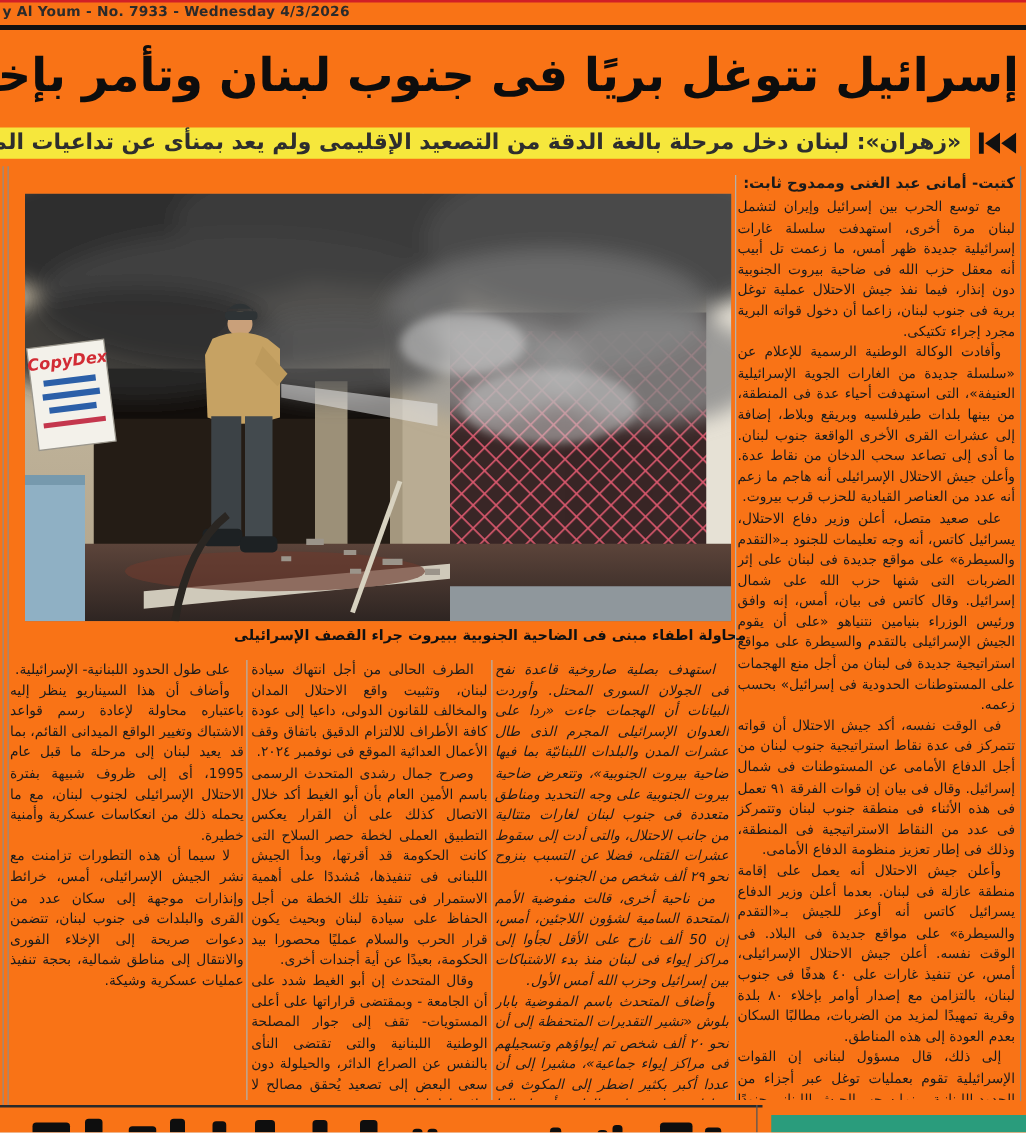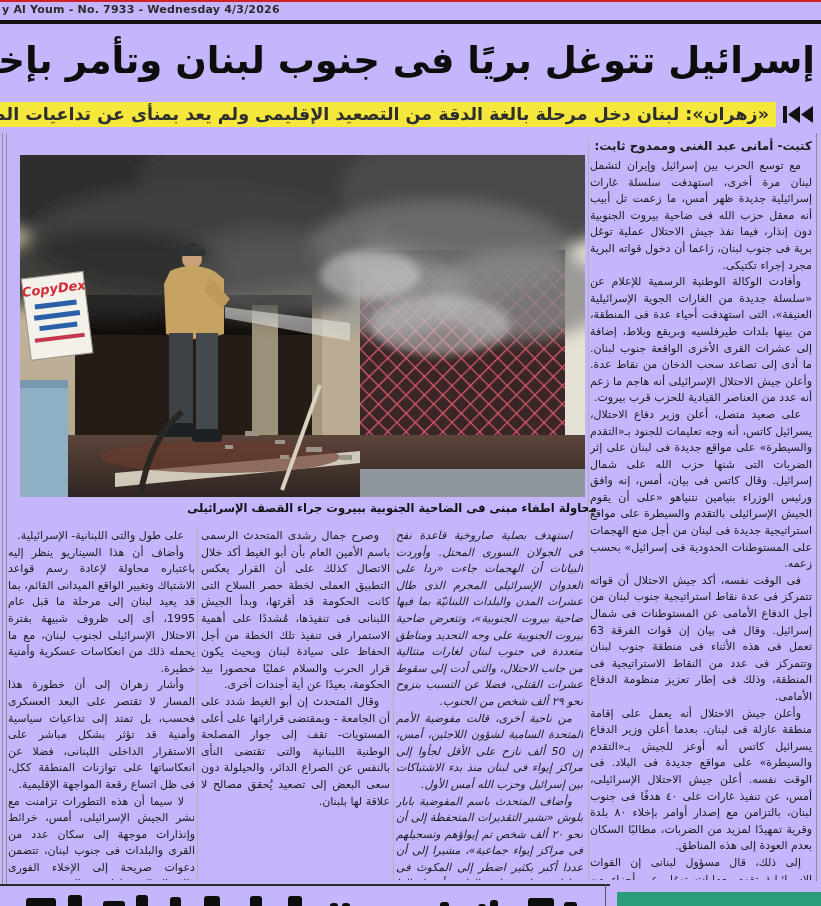--- a/index.html
+++ b/index.html
@@ -1,16 +1,16 @@
 <!DOCTYPE html>
 <html lang="ar"><head>
 <meta charset="utf-8">
 <style>
   html,body{margin:0;padding:0;background:#e8e8e4;}
-  .page{position:relative;width:821px;height:906px;background:#c4b5fd;overflow:hidden;
+  .page{position:relative;width:821px;height:906px;background:#f97316;overflow:hidden;
         font-family:"DejaVu Sans",sans-serif;color:#1b1b1b;}
   .topline{position:absolute;top:0;left:0;width:821px;height:2px;background:#d12026;}
   .masthead{position:absolute;top:3px;left:2px;font-size:11px;font-weight:bold;color:#2b2b2b;
             direction:ltr;letter-spacing:.2px;}
   .thickrule{position:absolute;top:20px;left:0;width:821px;height:4px;background:#111;}
   .headline{position:absolute;top:36px;right:6px;left:6px;direction:rtl;text-align:right;
             font-size:37px;font-weight:bold;color:#0d0d0d;white-space:nowrap;line-height:1.35;}
   .subhead-row{position:absolute;top:102px;right:8px;left:8px;direction:rtl;display:flex;
                align-items:center;gap:7px;}
   .subhead-text{background:#f6e73c;color:#2e2e2e;font-weight:bold;font-size:17.5px;
@@ -62,21 +62,21 @@
     </svg>
     <span class="subhead-text">«زهران»: لبنان دخل مرحلة بالغة الدقة من التصعيد الإقليمى ولم يعد بمنأى عن تداعيات المواجهة</span>
   </div>
 
   <div class="byline">كتبت- أمانى عبد الغنى وممدوح ثابت:</div>
 
   <div class="colmain">
       <p class="para">مع توسع الحرب بين إسرائيل وإيران لتشمل لبنان مرة أخرى، استهدفت سلسلة غارات إسرائيلية جديدة ظهر أمس، ما زعمت تل أبيب أنه معقل حزب الله فى ضاحية بيروت الجنوبية دون إنذار، فيما نفذ جيش الاحتلال عملية توغل برية فى جنوب لبنان، زاعما أن دخول قواته البرية مجرد إجراء تكتيكى.</p>
       <p class="para">وأفادت الوكالة الوطنية الرسمية للإعلام عن «سلسلة جديدة من الغارات الجوية الإسرائيلية العنيفة»، التى استهدفت أحياء عدة فى المنطقة، من بينها بلدات طيرفلسيه وبريقع وبلاط، إضافة إلى عشرات القرى الأخرى الواقعة جنوب لبنان. ما أدى إلى تصاعد سحب الدخان من نقاط عدة. وأعلن جيش الاحتلال الإسرائيلى أنه هاجم ما زعم أنه عدد من العناصر القيادية للحزب قرب بيروت.</p>
       <p class="para">على صعيد متصل، أعلن وزير دفاع الاحتلال، يسرائيل كاتس، أنه وجه تعليمات للجنود بـ«التقدم والسيطرة» على مواقع جديدة فى لبنان على إثر الضربات التى شنها حزب الله على شمال إسرائيل. وقال كاتس فى بيان، أمس، إنه وافق ورئيس الوزراء بنيامين نتنياهو «على أن يقوم الجيش الإسرائيلى بالتقدم والسيطرة على مواقع استراتيجية جديدة فى لبنان من أجل منع الهجمات على المستوطنات الحدودية فى إسرائيل» بحسب زعمه.</p>
-      <p class="para">فى الوقت نفسه، أكد جيش الاحتلال أن قواته تتمركز فى عدة نقاط استراتيجية جنوب لبنان من أجل الدفاع الأمامى عن المستوطنات فى شمال إسرائيل. وقال فى بيان إن قوات الفرقة 63 تعمل فى هذه الأثناء فى منطقة جنوب لبنان وتتمركز فى عدد من النقاط الاستراتيجية فى المنطقة، وذلك فى إطار تعزيز منظومة الدفاع الأمامى.</p>
+      <p class="para">فى الوقت نفسه، أكد جيش الاحتلال أن قواته تتمركز فى عدة نقاط استراتيجية جنوب لبنان من أجل الدفاع الأمامى عن المستوطنات فى شمال إسرائيل. وقال فى بيان إن قوات الفرقة ٩١ تعمل فى هذه الأثناء فى منطقة جنوب لبنان وتتمركز فى عدد من النقاط الاستراتيجية فى المنطقة، وذلك فى إطار تعزيز منظومة الدفاع الأمامى.</p>
       <p class="para">وأعلن جيش الاحتلال أنه يعمل على إقامة منطقة عازلة فى لبنان. بعدما أعلن وزير الدفاع يسرائيل كاتس أنه أوعز للجيش بـ«التقدم والسيطرة» على مواقع جديدة فى البلاد. فى الوقت نفسه. أعلن جيش الاحتلال الإسرائيلى، أمس، عن تنفيذ غارات على ٤٠ هدفًا فى جنوب لبنان، بالتزامن مع إصدار أوامر بإخلاء ٨٠ بلدة وقرية تمهيدًا لمزيد من الضربات، مطالبًا السكان بعدم العودة إلى هذه المناطق.</p>
       <p class="para">إلى ذلك، قال مسؤول لبنانى إن القوات الإسرائيلية تقوم بعمليات توغل عبر أجزاء من الحدود اللبنانية، بينما سحب الجيش اللبنانى جنودًا من عدد من النقاط العسكرية الحدودية المستحدثة فى جنوب البلاد، على ضوء «التصعيد الإسرائيلى»، حسبما كشف مصدر عسكرى لوكالة أنباء «فرانس برس»، موضحا أن الجيش «نفذ إعادة تموضع لقواته فى عدد من النقاط المستحدثة فى جنوب لبنان فى ظل التصعيد الإسرائيلى»، حيث تمت إعادة العناصر الذين يبلغ عددهم إجمالًا ٨ إلى ٩ عناصر فى كل نقطة إلى مراكز وحداتهم «بسبب الخطر على سلامتهم».</p>
     </div>
 
   <svg class="photo" viewBox="0 0 565 342" preserveAspectRatio="none">
     <defs>
       <filter id="blur8" x="-20%" y="-20%" width="140%" height="140%">
           <feGaussianBlur stdDeviation="8"></feGaussianBlur>
         </filter>
       <filter id="blur4" x="-20%" y="-20%" width="140%" height="140%">
@@ -174,27 +174,27 @@
   </svg>
 
   <div class="caption">محاولة اطفاء مبنى فى الضاحية الجنوبية ببيروت جراء القصف الإسرائيلى</div>
 
   <div class="bcol bcol-a">
       <p class="para">استهدف بصلية صاروخية قاعدة نفح فى الجولان السورى المحتل. وأوردت البيانات أن الهجمات جاءت «ردا على العدوان الإسرائيلى المجرم الذى طال عشرات المدن والبلدات اللبنانيّة بما فيها ضاحية بيروت الجنوبية»، وتتعرض ضاحية بيروت الجنوبية على وجه التحديد ومناطق متعددة فى جنوب لبنان لغارات متتالية من جانب الاحتلال، والتى أدت إلى سقوط عشرات القتلى، فضلا عن التسبب بنزوح نحو ٢٩ ألف شخص من الجنوب.</p>
       <p class="para">من ناحية أخرى، قالت مفوضية الأمم المتحدة السامية لشؤون اللاجئين، أمس، إن 50 ألف نازح على الأقل لجأوا إلى مراكز إيواء فى لبنان منذ بدء الاشتباكات بين إسرائيل وحزب الله أمس الأول.</p>
       <p class="para">وأضاف المتحدث باسم المفوضية بابار بلوش «تشير التقديرات المتحفظة إلى أن نحو ٢٠ ألف شخص تم إيواؤهم وتسجيلهم فى مراكز إيواء جماعية»، مشيرا إلى أن عددا أكبر بكثير اضطر إلى المكوث فى سياراتهم على جوانب الطرق أو ما زالوا عالقين فى زحام المرور.</p>
     </div>
   <div class="bcol bcol-b">
+      <p class="para">الطرف الحالى من أجل انتهاك سيادة لبنان، وتثبيت واقع الاحتلال المدان والمخالف للقانون الدولى، داعيا إلى عودة كافة الأطراف للالتزام الدقيق باتفاق وقف الأعمال العدائية الموقع فى نوفمبر ٢٠٢٤.</p>
       <p class="para">وصرح جمال رشدى المتحدث الرسمى باسم الأمين العام بأن أبو الغيط أكد خلال الاتصال كذلك على أن القرار يعكس التطبيق العملى لخطة حصر السلاح التى كانت الحكومة قد أقرتها، وبدأ الجيش اللبنانى فى تنفيذها، مُشددًا على أهمية الاستمرار فى تنفيذ تلك الخطة من أجل الحفاظ على سيادة لبنان وبحيث يكون قرار الحرب والسلام عمليًا محصورا بيد الحكومة، بعيدًا عن أية أجندات أخرى.</p>
       <p class="para">وقال المتحدث إن أبو الغيط شدد على أن الجامعة - وبمقتضى قراراتها على أعلى المستويات- تقف إلى جوار المصلحة الوطنية اللبنانية والتى تقتضى النأى بالنفس عن الصراع الدائر، والحيلولة دون سعى البعض إلى تصعيد يُحقق مصالح لا علاقة لها بلبنان.</p>
     </div>
   <div class="bcol bcol-c">
-      <p class="para">على طول والتى اللبنانية- الإسرائيلية.</p>
+      <p class="para">على طول الحدود اللبنانية- الإسرائيلية.</p>
       <p class="para">وأضاف أن هذا السيناريو ينظر إليه باعتباره محاولة لإعادة رسم قواعد الاشتباك وتغيير الواقع الميدانى القائم، بما قد يعيد لبنان إلى مرحلة ما قبل عام 1995، أى إلى ظروف شبيهة بفترة الاحتلال الإسرائيلى لجنوب لبنان، مع ما يحمله ذلك من انعكاسات عسكرية وأمنية خطيرة.</p>
-      <p class="para">وأشار زهران إلى أن خطورة هذا المسار لا تقتصر على البعد العسكرى فحسب، بل تمتد إلى تداعيات سياسية وأمنية قد تؤثر بشكل مباشر على الاستقرار الداخلى اللبنانى، فضلا عن انعكاساتها على توازنات المنطقة ككل، فى ظل اتساع رقعة المواجهة الإقليمية.</p>
       <p class="para">لا سيما أن هذه التطورات تزامنت مع نشر الجيش الإسرائيلى، أمس، خرائط وإنذارات موجهة إلى سكان عدد من القرى والبلدات فى جنوب لبنان، تتضمن دعوات صريحة إلى الإخلاء الفورى والانتقال إلى مناطق شمالية، بحجة تنفيذ عمليات عسكرية وشيكة.</p>
     </div>
 
   <div class="vrule v-main"></div>
   <div class="vrule v-ab"></div>
   <div class="vrule v-bc"></div>
   <div class="pageedge pe-l1"></div>
   <div class="pageedge pe-l2"></div>
   <div class="pageedge pe-r1"></div>
 

